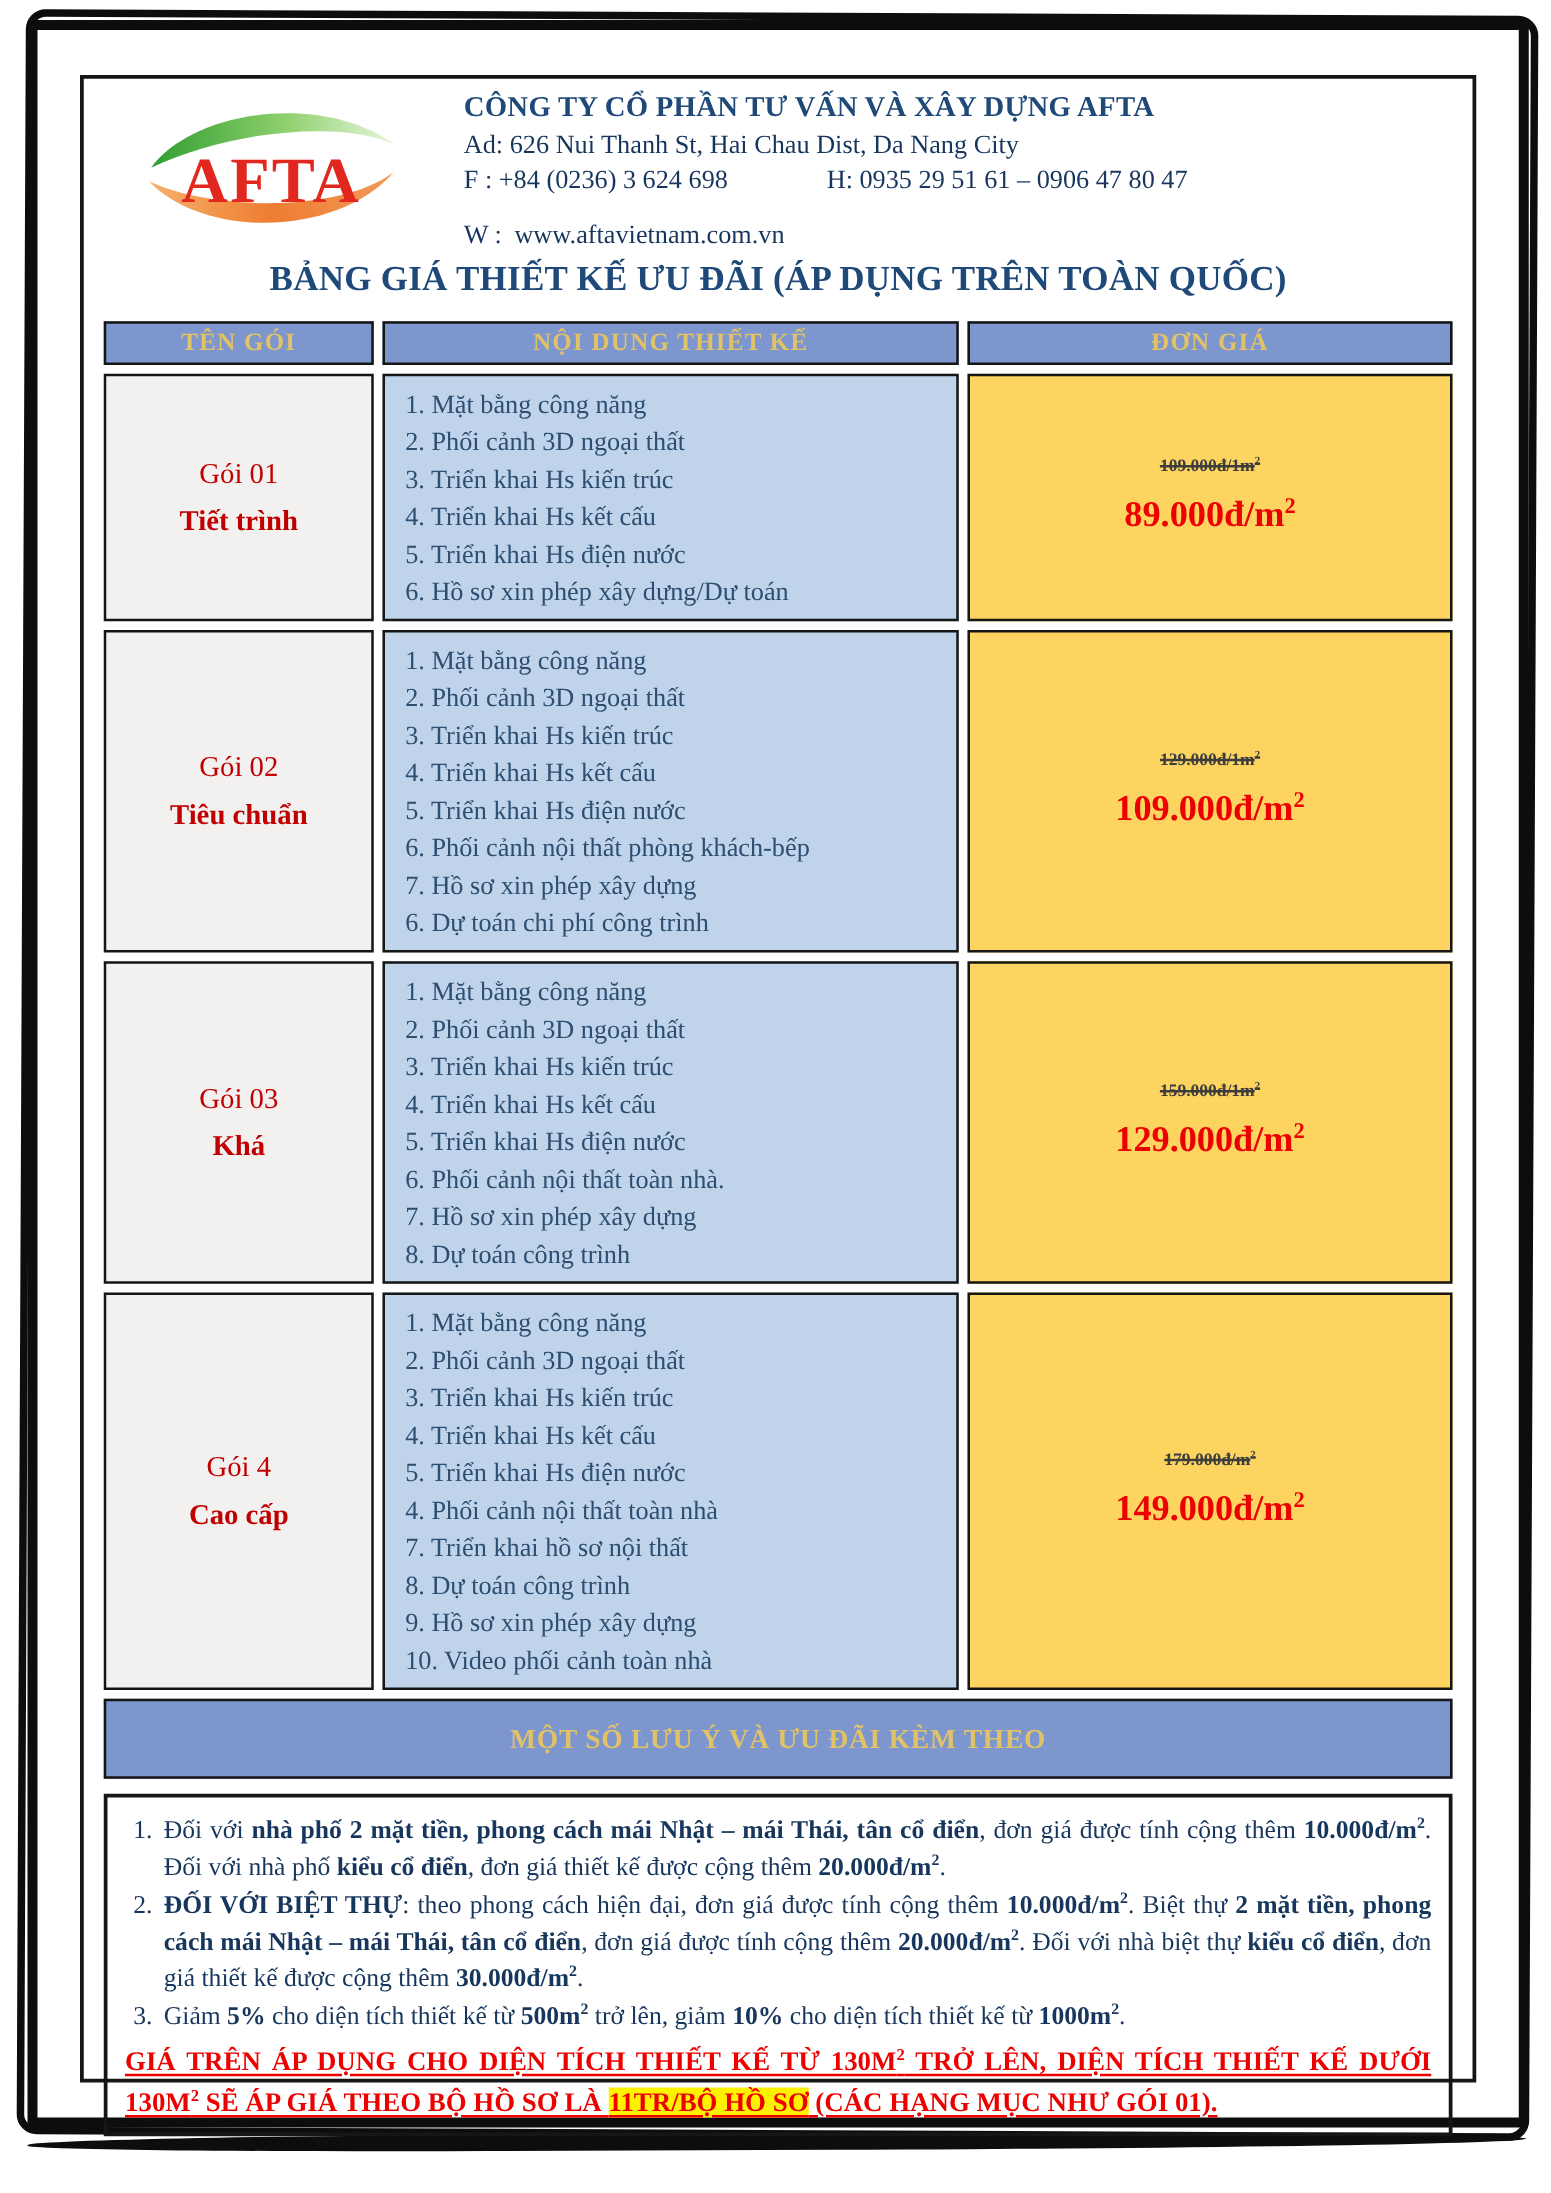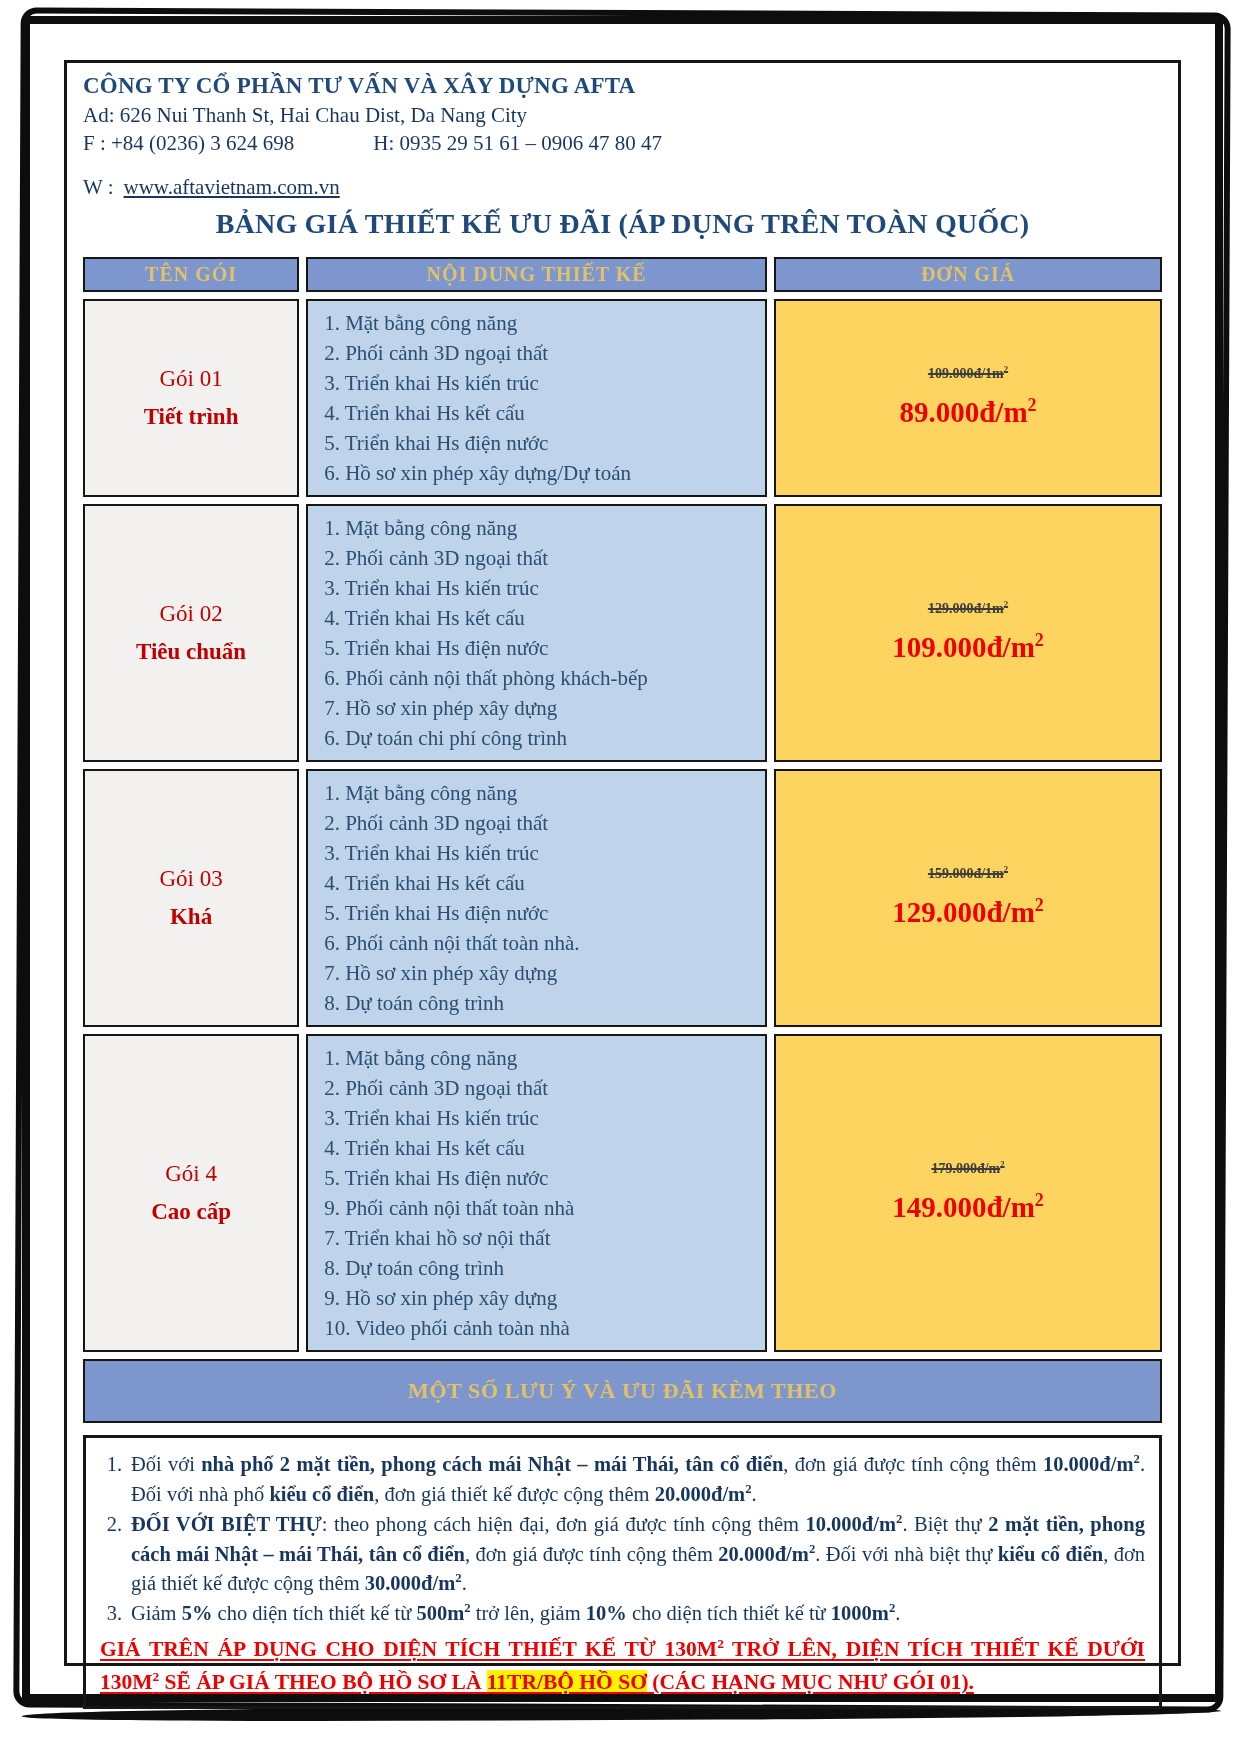--- a/index.html
+++ b/index.html
@@ -40,21 +40,21 @@
     font-size:57px; fill:var(--logo-red,#E2281E); letter-spacing:2px;
   }
   .company-info { flex:1; min-width:0; padding-top:2px; }
   .company-name {
     font-size:23px; font-weight:bold; color:var(--title-navy,#1F4978);
     letter-spacing:.2px; margin-bottom:3px;
   }
   .company-line { font-size:21px; color:var(--text-navy,#17365D); line-height:1.33; }
   .phones { display:flex; gap:79px; }
   .website-line { display:flex; gap:10px; align-items:baseline; }
-  .website-link { color:var(--text-navy,#17365D); text-decoration:underline; cursor:pointer;margin-top:16px; }
+  .website-link { color:var(--text-navy,#17365D); cursor:pointer;margin-top:16px; }
 
   
   .doc-title {
     font-size:28px; font-weight:bold; color:var(--title-navy,#1F4978);
     text-align:center; margin:4px 0 10px; letter-spacing:.2px; white-space:nowrap;
   }
 
   
   .price-table {
     width:calc(100% + 14px); margin:0 -7px;
@@ -103,20 +103,39 @@
   }
 </style>
 </head>
 <body>
 
 <div class="sketch-frame"></div>
 
 <div class="page">
 
   <header class="doc-header">
+    <div class="logo-wrap">
+      <svg viewBox="0 0 244 128" aria-hidden="true">
+        <defs>
+          <linearGradient id="gGreen" x1="0" y1="0" x2="1" y2="0">
+            <stop offset="0" stop-color="#2F9E2F"></stop>
+            <stop offset="0.55" stop-color="#8FD06E"></stop>
+            <stop offset="1" stop-color="#E9F6DF"></stop>
+          </linearGradient>
+          <linearGradient id="gOrange" x1="0" y1="0" x2="1" y2="0">
+            <stop offset="0" stop-color="#F6B26B"></stop>
+            <stop offset="0.5" stop-color="#ED7D31"></stop>
+            <stop offset="1" stop-color="#F2995A"></stop>
+          </linearGradient>
+        </defs>
+        <path d="M16,62 C52,12 166,-6 232,42 C188,20 88,28 16,62 Z" fill="url(#gGreen)"></path>
+        <path d="M14,74 C64,126 182,122 230,66 C182,102 70,100 14,74 Z" fill="url(#gOrange)"></path>
+        <text class="logo-text" x="122" y="92" text-anchor="middle">AFTA</text>
+      </svg>
+    </div>
     <div class="company-info">
       <div class="company-name">CÔNG TY CỔ PHẦN TƯ VẤN VÀ XÂY DỰNG AFTA</div>
       <div class="company-line">Ad: 626 Nui Thanh St, Hai Chau Dist, Da Nang City</div>
       <div class="company-line phones">
         <span>F   : +84 (0236) 3 624 698</span>
         <span>H: 0935 29 51 61 – 0906 47 80 47</span>
       </div>
       <div class="company-line website-line">
         <span>W :</span>
         <a class="website-link">www.aftavietnam.com.vn</a>
@@ -197,21 +216,21 @@
         <td class="pkg-cell">
           <div class="pkg-name">Gói 4</div>
           <div class="pkg-tier">Cao cấp</div>
         </td>
         <td class="content-cell">
             <div class="content-item">1. Mặt bằng công năng</div>
             <div class="content-item">2. Phối cảnh 3D ngoại thất</div>
             <div class="content-item">3. Triển khai Hs kiến trúc</div>
             <div class="content-item">4. Triển khai Hs kết cấu</div>
             <div class="content-item">5. Triển khai Hs điện nước</div>
-            <div class="content-item">9. Phối cảnh nội thất toàn nhà</div>
+            <div class="content-item">4. Phối cảnh nội thất toàn nhà</div>
             <div class="content-item">7. Triển khai hồ sơ nội thất</div>
             <div class="content-item">8. Dự toán công trình</div>
             <div class="content-item">9. Hồ sơ xin phép xây dựng</div>
             <div class="content-item">10. Video phối cảnh toàn nhà</div>
           </td>
         <td class="price-cell">
           <div class="old-price"><span>179.000đ/m</span><sup>2</sup></div>
           <div class="new-price"><span>149.000đ/m</span><sup>2</sup></div>
         </td>
       </tr>

